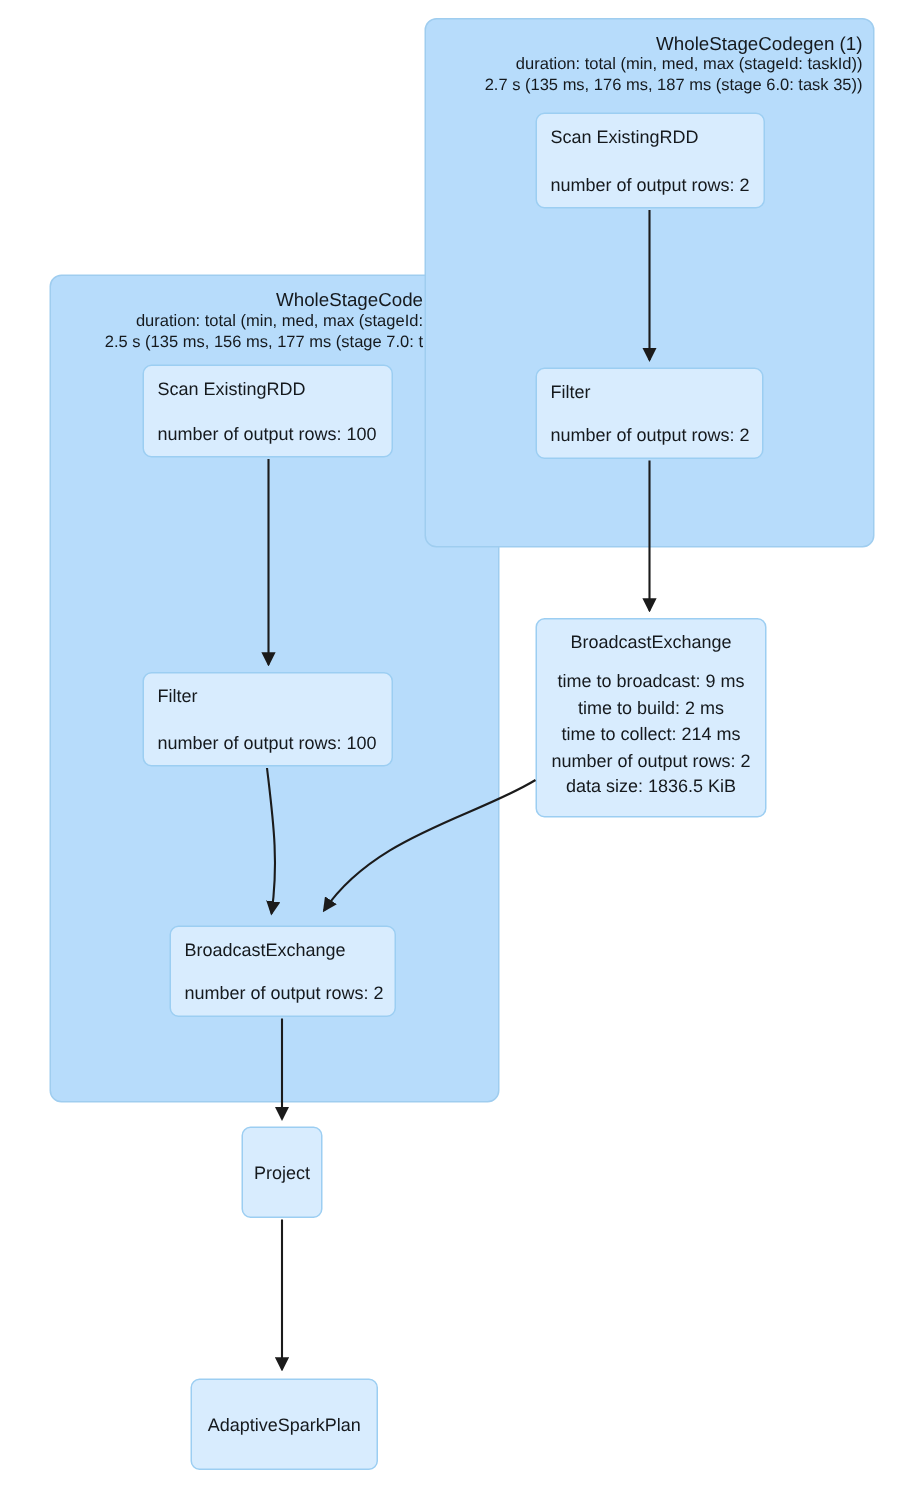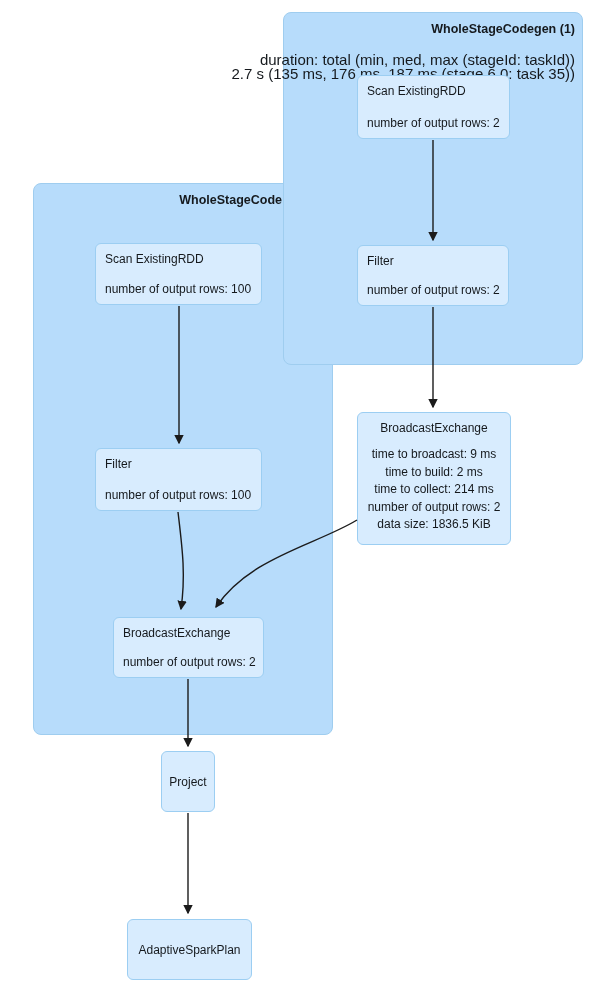--- a/index.html
+++ b/index.html
@@ -17,22 +17,22 @@
     background: var(--cluster-fill, #b7dcfb);
     border: 1px solid var(--cluster-border, #9fcdef);
     border-radius: 8px;
     box-sizing: border-box;
   }
   #cluster-wsc1 { left: 283px; top: 12px;  width: 300px; height: 353px; z-index: 2; }
   #cluster-wsc2 { left: 33px;  top: 183px; width: 300px; height: 552px; z-index: 1; }
   .cluster-label { position: absolute; top: 9px; text-align: right; white-space: nowrap; }
   #cluster-wsc1 .cluster-label { right: 7px; }
   #cluster-wsc2 .cluster-label { right: 50px; }
-  .cluster-title { font-size: 12.5px; font-weight: bold; line-height: 14px; }
-  .cluster-duration { margin-top: 17px; font-size: 15px; line-height: 13.5px; }
+  .cluster-title { font-size: 12.5px; font-weight: normal; line-height: 14px; }
+  .cluster-duration { margin-top: 1px; font-size: 11px; line-height: 13.5px; }
   .node {
     position: absolute;
     background: var(--node-fill, #d8ecfe);
     border: 1px solid var(--node-border, #9ccef2);
     border-radius: 6px;
     box-sizing: border-box;
     padding: 8px 9px;
     display: flex;
     flex-direction: column;
     justify-content: space-between;
@@ -62,20 +62,24 @@
   #edge-layer marker path { fill: var(--edge, #1b1b1b); stroke: none; }
 </style>
 </head>
 <body>
 
 <div class="canvas" style="--background: #FFFFFF; --cluster-fill: #B7DCFB; --cluster-border: #9FCDEF; --node-fill: #D8ECFE; --node-border: #9CCEF2; --edge: #1B1B1B; --text: #15191D;">
 
   <div class="cluster" id="cluster-wsc2">
     <div class="cluster-label">
       <div class="cluster-title">WholeStageCode</div>
+      <div class="cluster-duration">
+        <div>duration: total (min, med, max (stageId:</div>
+        <div>2.5 s (135 ms, 156 ms, 177 ms (stage 7.0: t</div>
+      </div>
     </div>
   </div>
 
   <div class="cluster" id="cluster-wsc1">
     <div class="cluster-label">
       <div class="cluster-title">WholeStageCodegen (1)</div>
       <div class="cluster-duration">
         <div>duration: total (min, med, max (stageId: taskId))</div>
         <div>2.7 s (135 ms, 176 ms, 187 ms (stage 6.0: task 35))</div>
       </div>

